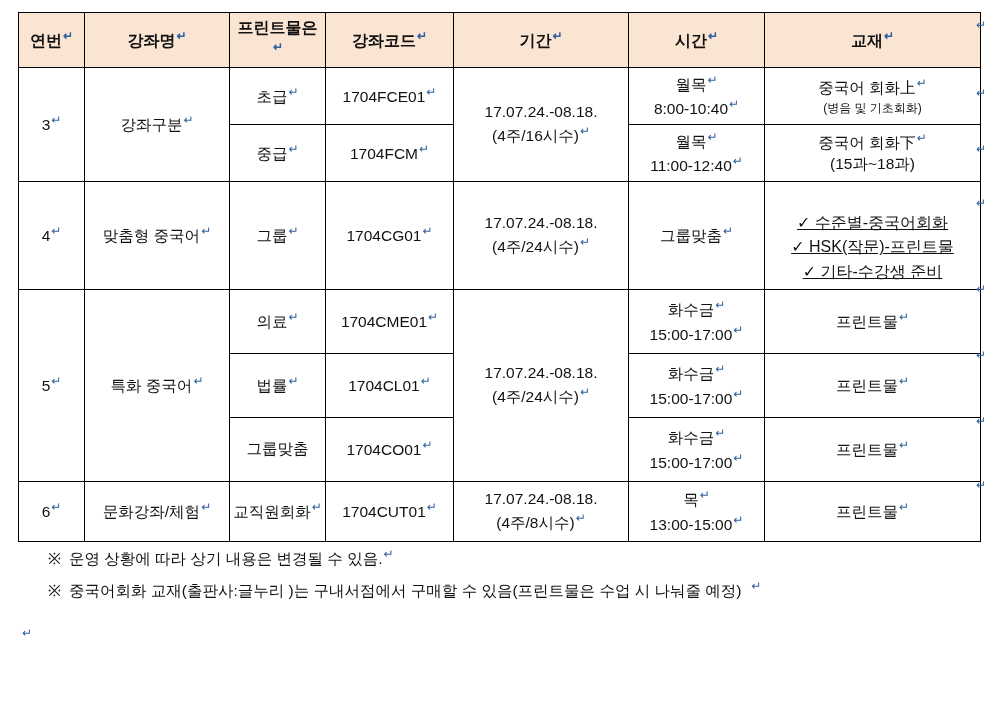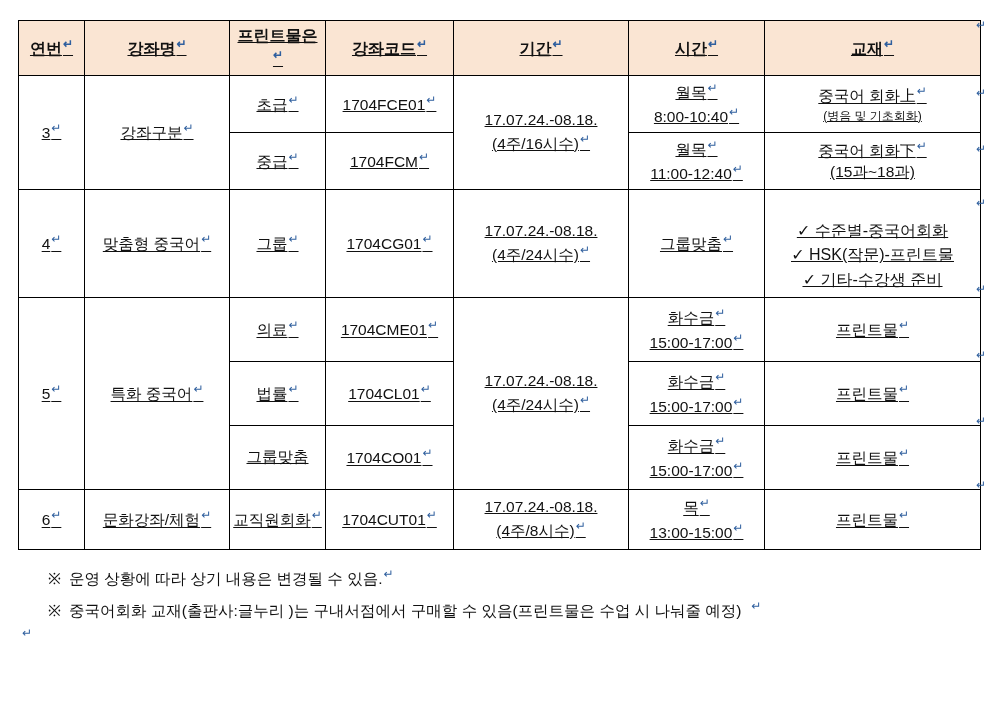--- a/index.html
+++ b/index.html
@@ -19,22 +19,21 @@
     position: relative;
     width: 1000px;
     height: 707px;
     box-sizing: border-box;
     padding: 8px 14px 0 18px;
   }
   table.course-table {
     border-collapse: collapse;
     width: 962px;
     table-layout: fixed;
-    margin-top: 12px;
-    text-decoration: underline;
+    margin-top: 4px;
   }
   table.course-table th,
   table.course-table td {
     border: 1px solid #000000;
     text-align: center;
     vertical-align: middle;
     font-size: 15.5px;
     padding: 4px 2px;
     line-height: 1.35;
     word-break: keep-all;
@@ -62,21 +61,20 @@
     font-size: 16px;
     line-height: 1.55;
   }
   .book-list .item {
     display: block;
     white-space: nowrap;
   }
   .u { text-decoration: underline; }
 
   .notes {
-    margin-top: 12px;
     padding-left: 30px;
     font-size: 15.5px;
     line-height: 2.0;
   }
   .notes .note {
     display: block;
     white-space: nowrap;
   }
   .mark { margin-right: 8px; }
 

